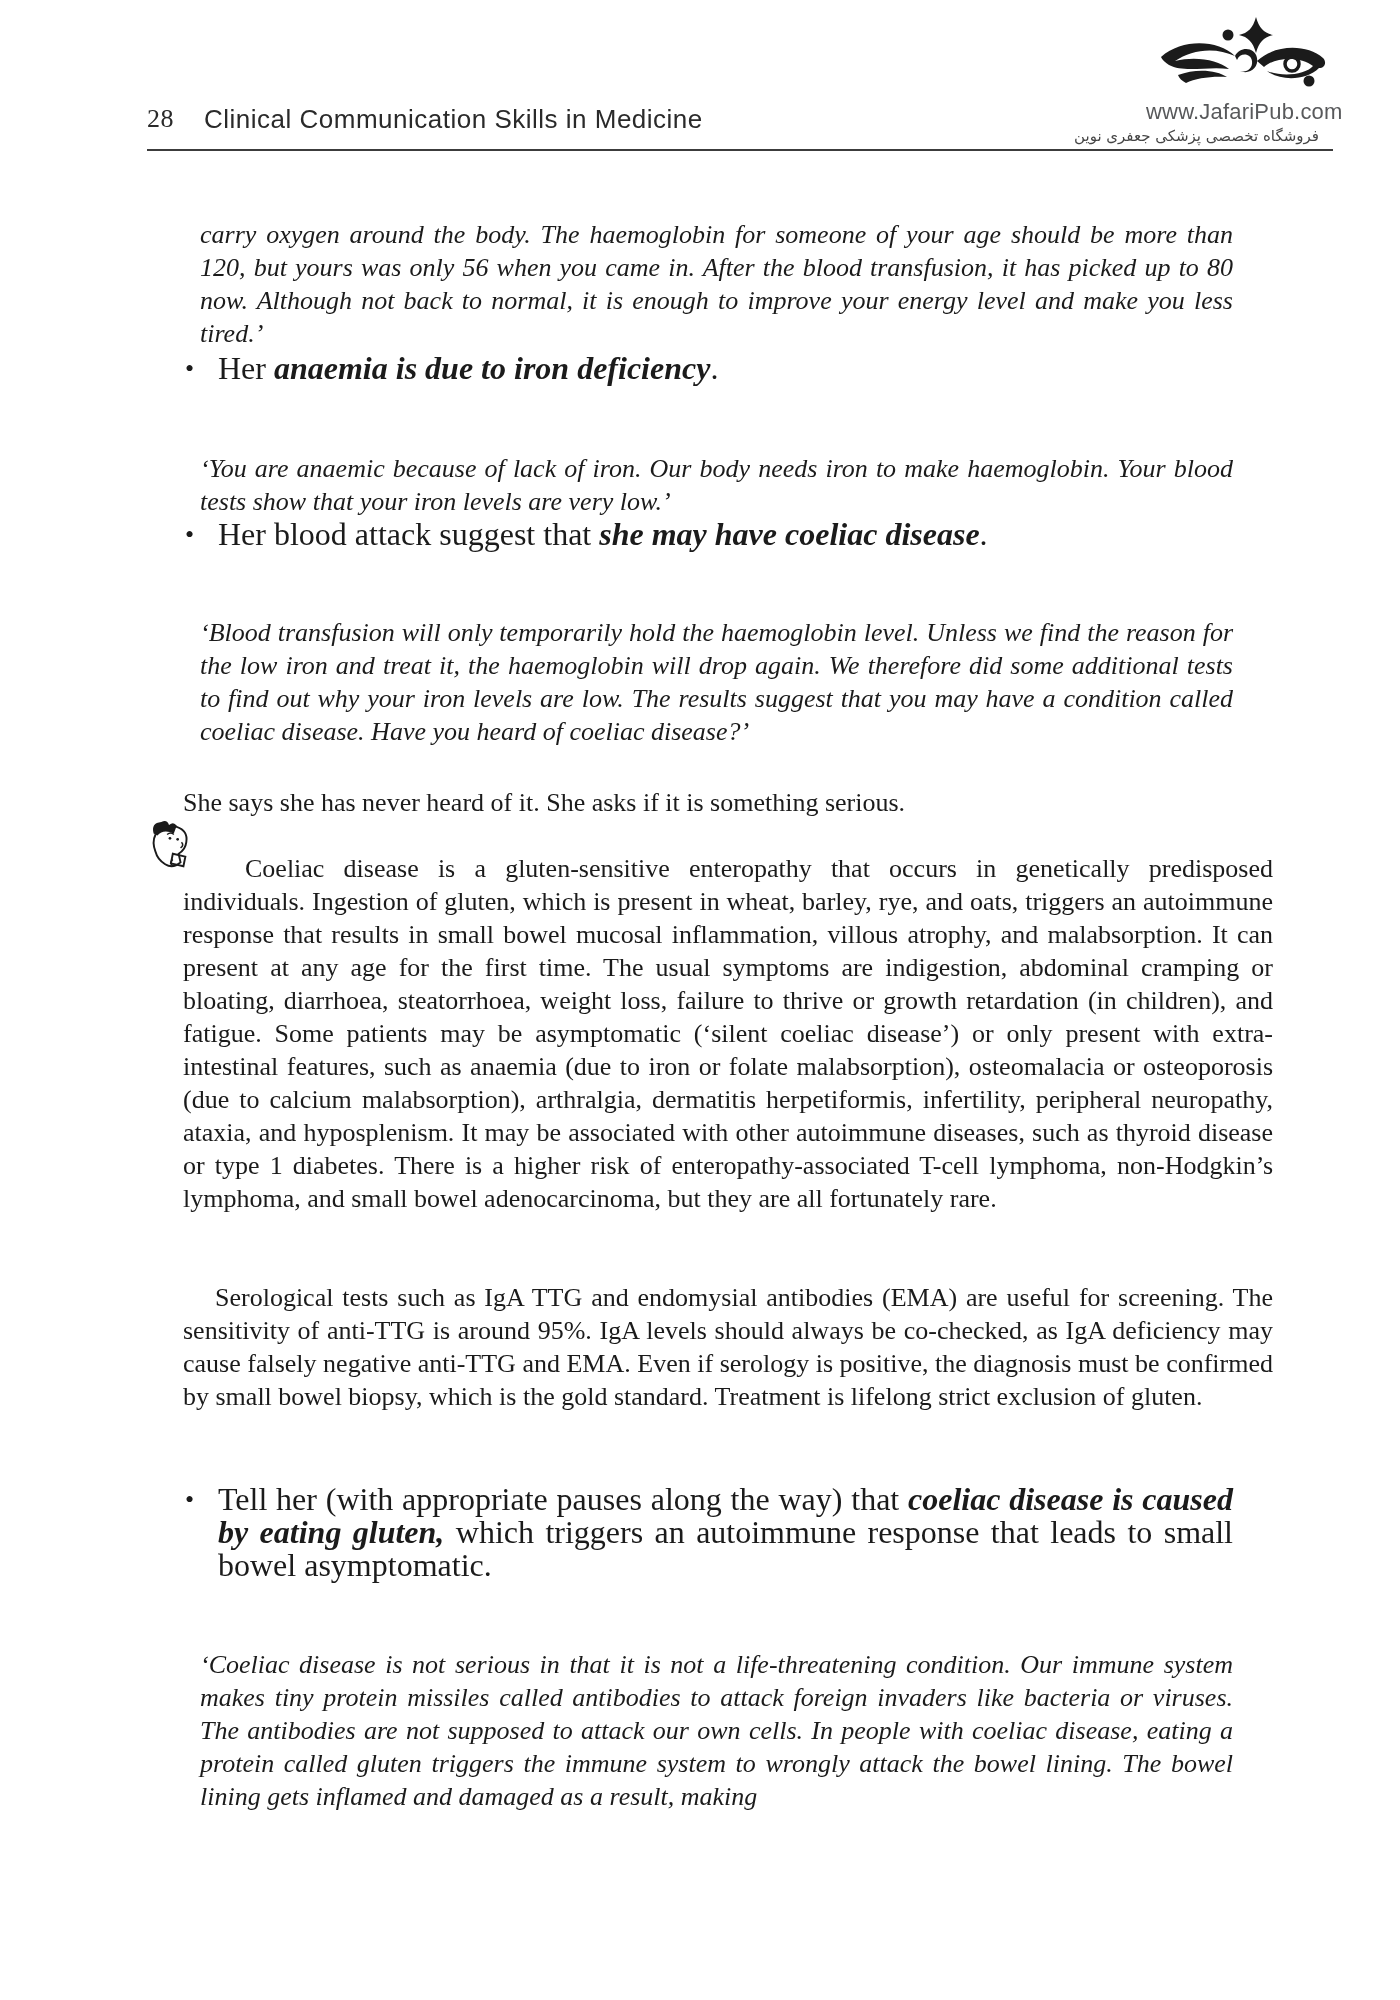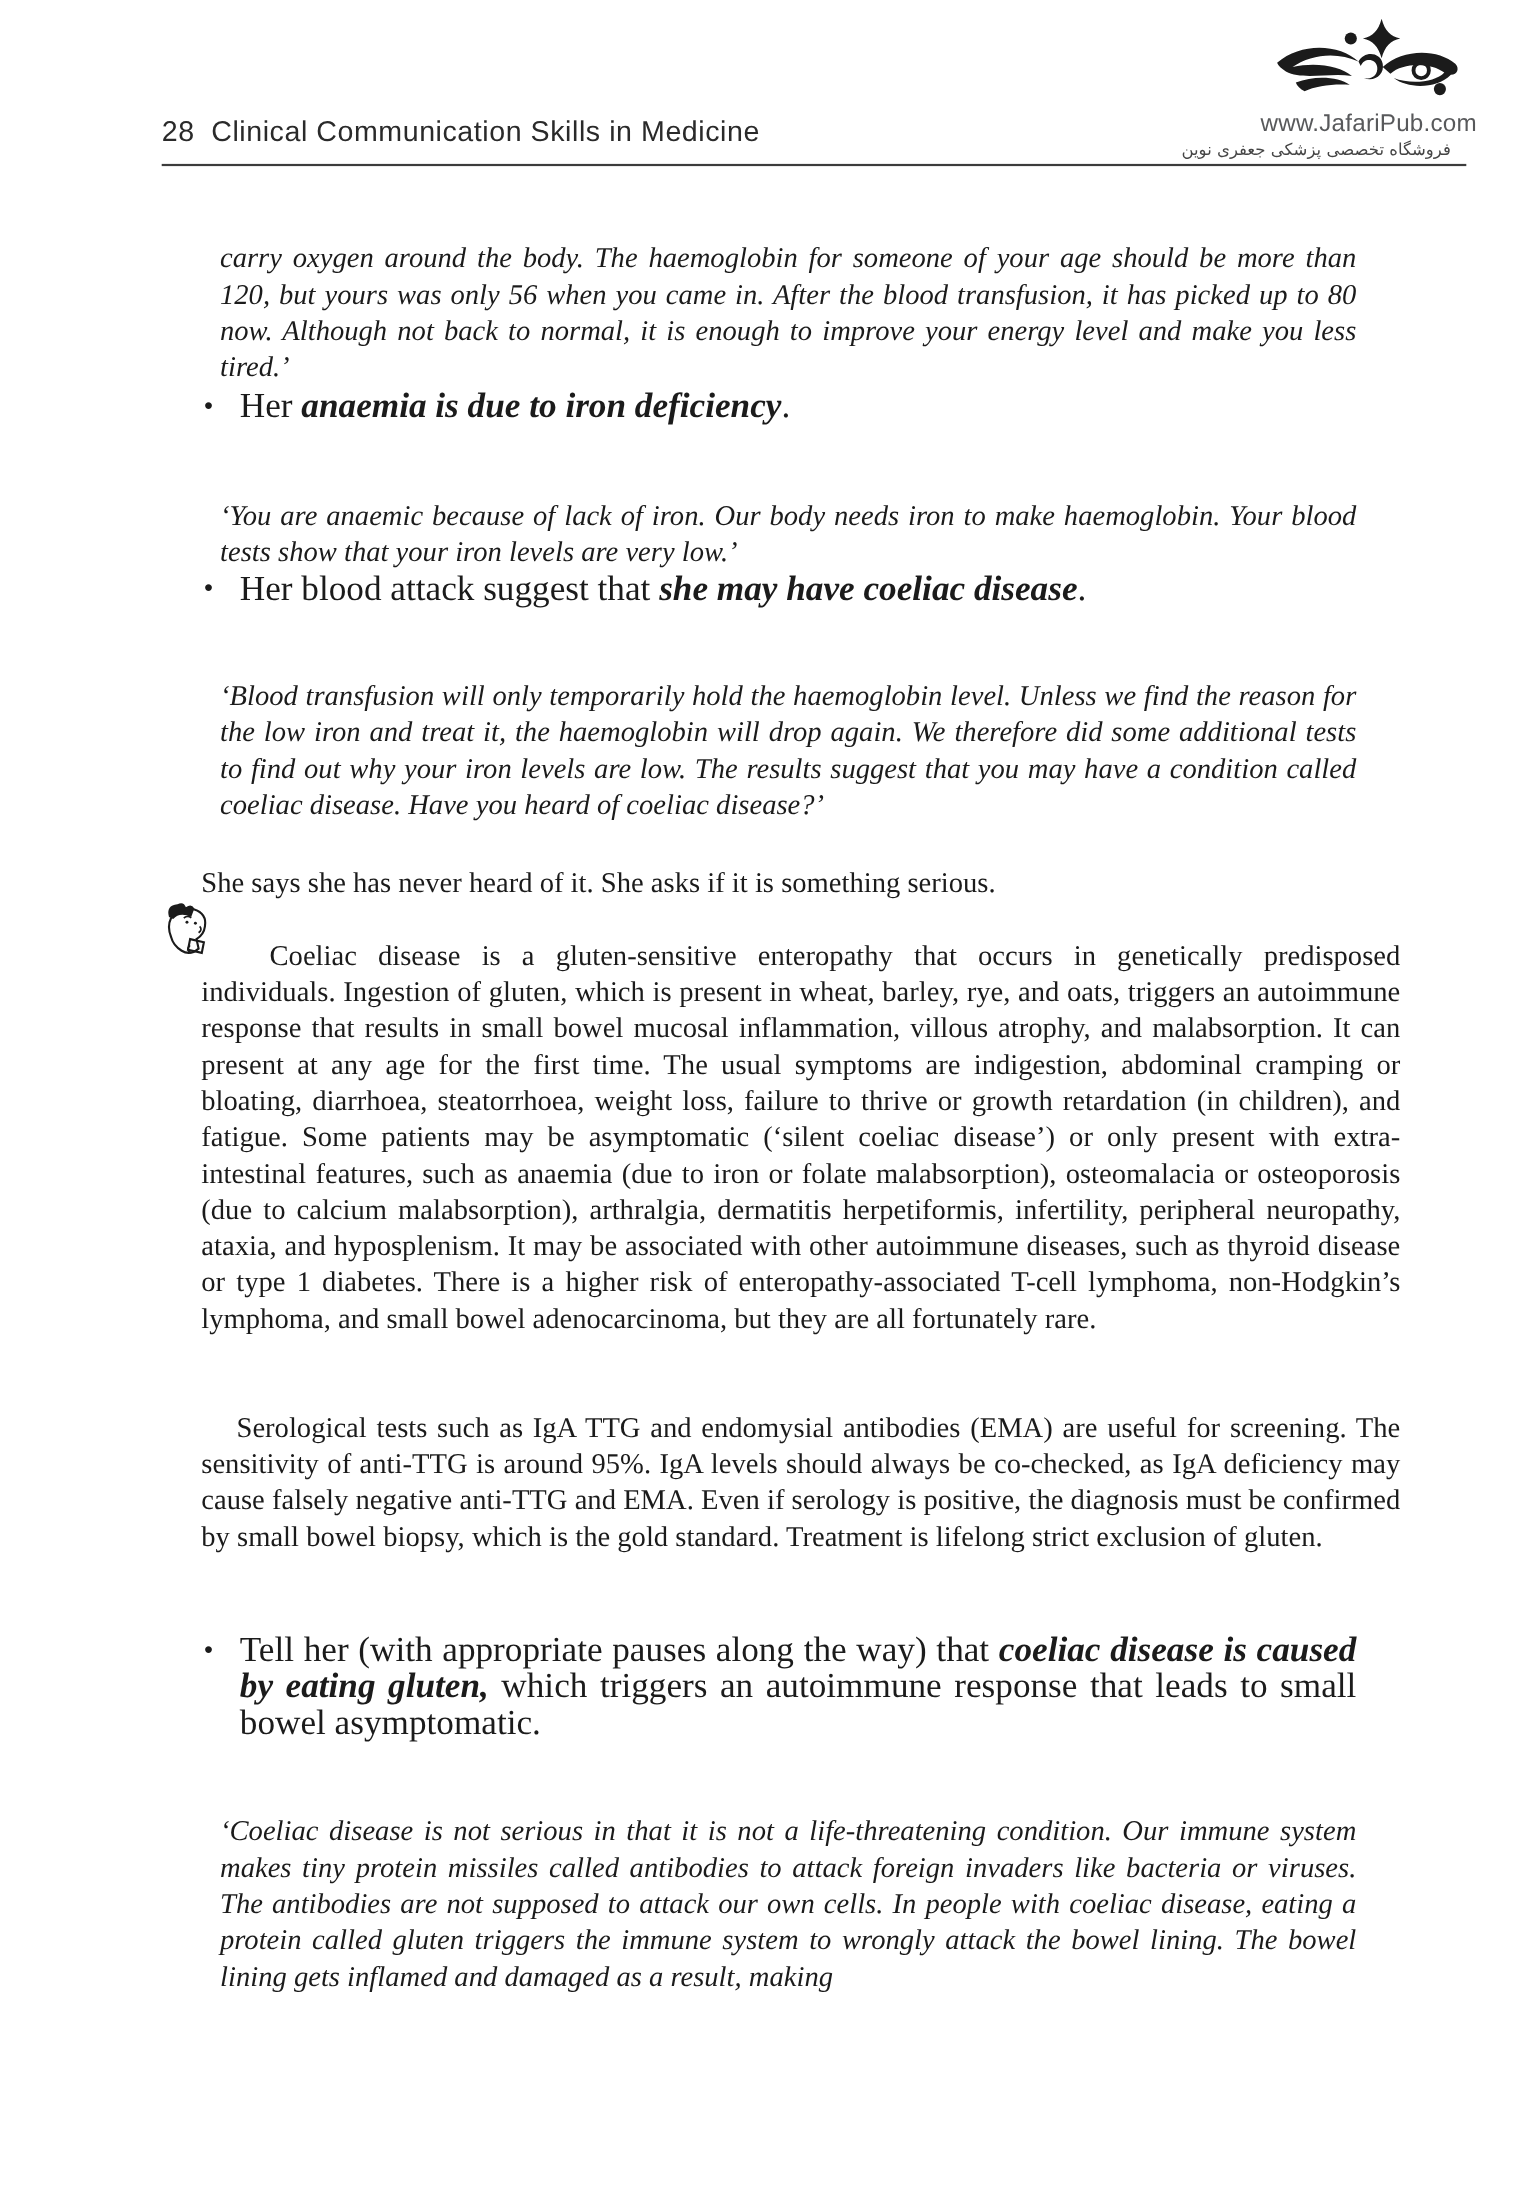--- a/index.html
+++ b/index.html
@@ -8,26 +8,26 @@
     width: 1400px;
     height: 2000px;
     background: #ffffff;
     font-family: "Liberation Serif", serif;
     color: #1b1b1b;
     overflow: hidden;
   }
   
   .hdr-num {
     position: absolute; left: 147px; top: 104px;
-    font-family: Liberation Sans, sans-serif;
+    font-family: Liberation Serif, serif;
     font-size: 26px; line-height: 30px; color: #2a2a2a;
     letter-spacing: 0.5px;
   }
   .hdr-title {
-    position: absolute; left: 192px; top: 104px;
+    position: absolute; left: 204px; top: 104px;
     font-family: "Liberation Sans", sans-serif;
     font-size: 26px; line-height: 30px; color: #2a2a2a;
     letter-spacing: 0.5px;
     text-align: center;
   }
   .rule {
     position: absolute; left: 147px; top: 149px;
     width: 1186px; height: 2px; background: #3c3c3c;
   }
   

